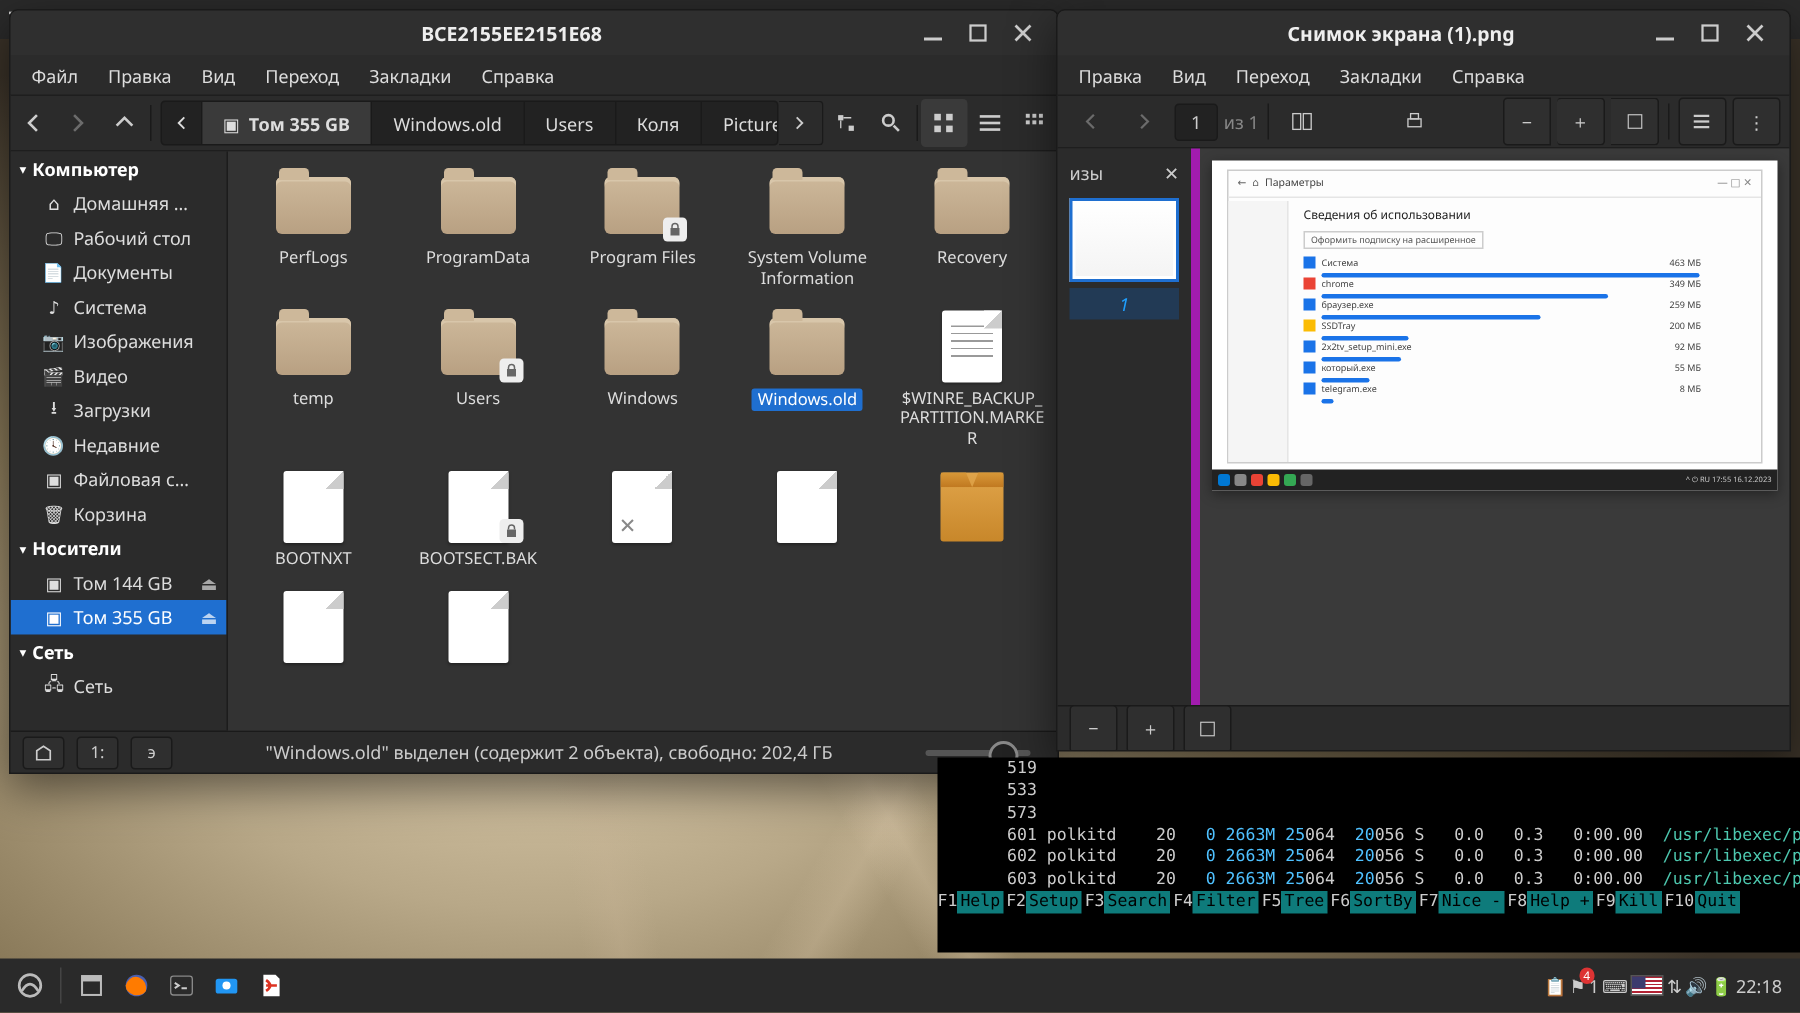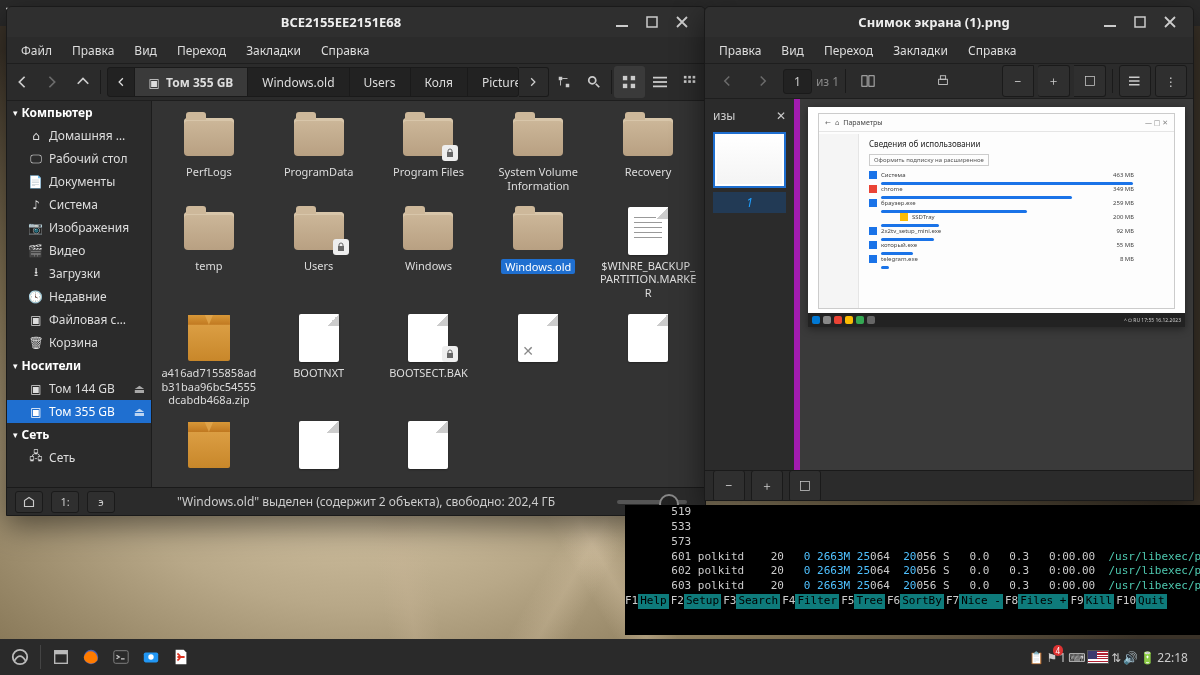--- a/index.html
+++ b/index.html
@@ -401,26 +401,20 @@
             <div class="flabel">Windows.old</div>
           </div>
           <div class="file">
             <div class="ficon">
               <div class="doc-shape txt"></div>
             </div>
             <div class="flabel">$WINRE_BACKUP_PARTITION.MARKER</div>
           </div>
           <div class="file">
             <div class="ficon">
-              <div class="archive-shape"></div>
-            </div>
-            <div class="flabel">a416ad7155858adb31baa96bc54555dcabdb468a.zip</div>
-          </div>
-          <div class="file">
-            <div class="ficon">
               <div class="doc-shape"></div>
             </div>
             <div class="flabel">BOOTNXT</div>
           </div>
           <div class="file">
             <div class="ficon">
               <div class="doc-shape"></div>
               <div class="lock-badge">
                 <svg viewBox="0 0 10 10">
                   <rect x="2" y="4" width="6" height="5" fill="#666"></rect>
@@ -595,21 +589,21 @@
               </div>
               <div class="ss-row" style="top: 84px;">
                 <div class="sq" style="background:#1a73e8"></div>
                 <span class="txt">браузер.exe</span>
                 <span class="val">259 МБ</span>
               </div>
               <div class="ss-row" style="top: 92px;">
                 <div style="width:8px"></div>
                 <div class="bar" style="width:55%"></div>
               </div>
-              <div class="ss-row" style="top: 98px; margin-left: 31px;">
+              <div class="ss-row" style="top: 98px;">
                 <div class="sq" style="background:#fbbc04"></div>
                 <span class="txt">SSDTray</span>
                 <span class="val">200 МБ</span>
               </div>
               <div class="ss-row" style="top: 106px;">
                 <div style="width:8px"></div>
                 <div class="bar" style="width:22%"></div>
               </div>
               <div class="ss-row" style="top: 112px;">
                 <div class="sq" style="background:#1a73e8"></div>
@@ -680,21 +674,21 @@
       <span class="flbl">Search</span>
       <span>F4</span>
       <span class="flbl">Filter</span>
       <span>F5</span>
       <span class="flbl">Tree</span>
       <span>F6</span>
       <span class="flbl">SortBy</span>
       <span>F7</span>
       <span class="flbl">Nice -</span>
       <span>F8</span>
-      <span class="flbl">Files +</span>
+      <span class="flbl">Help +</span>
       <span>F9</span>
       <span class="flbl">Kill</span>
       <span>F10</span>
       <span class="flbl">Quit</span>
     </div>
   </div>
 
 <div class="bottombar">
   <div class="left">
     <div class="task-icon">

